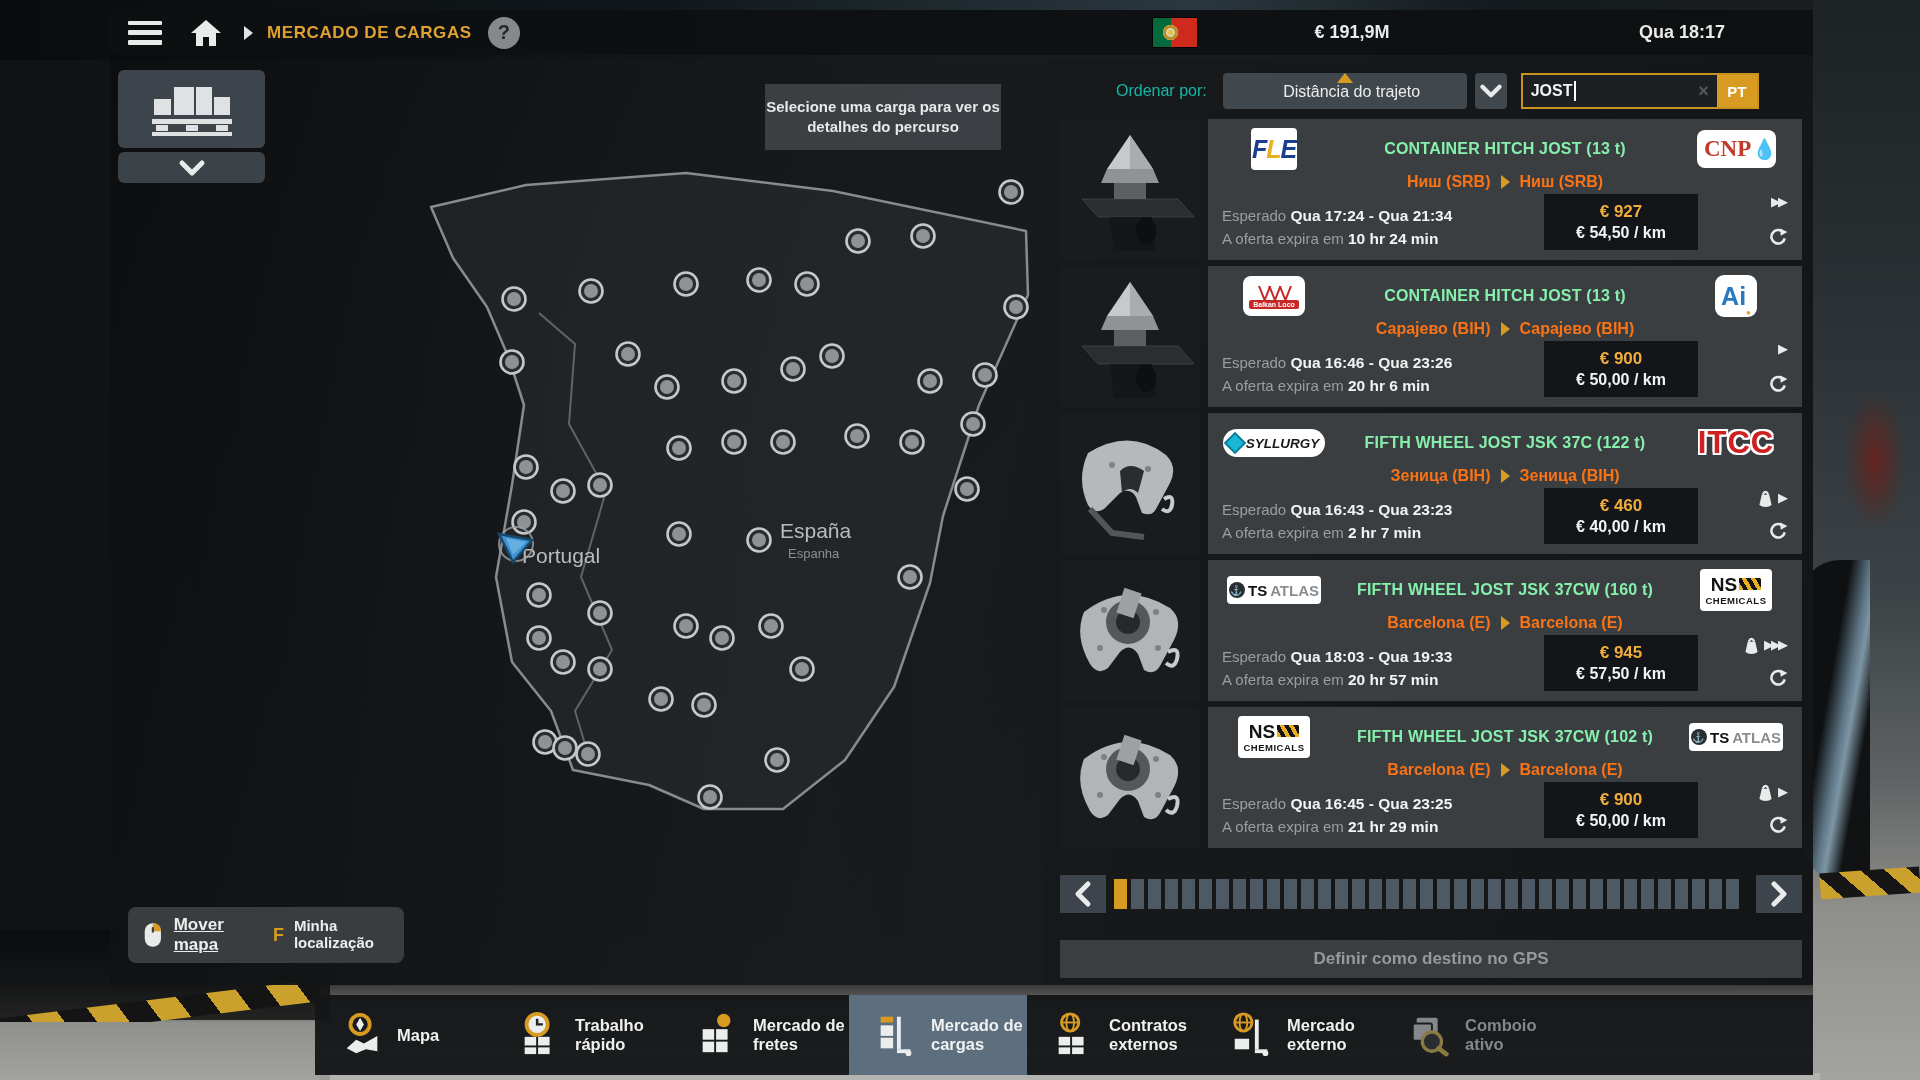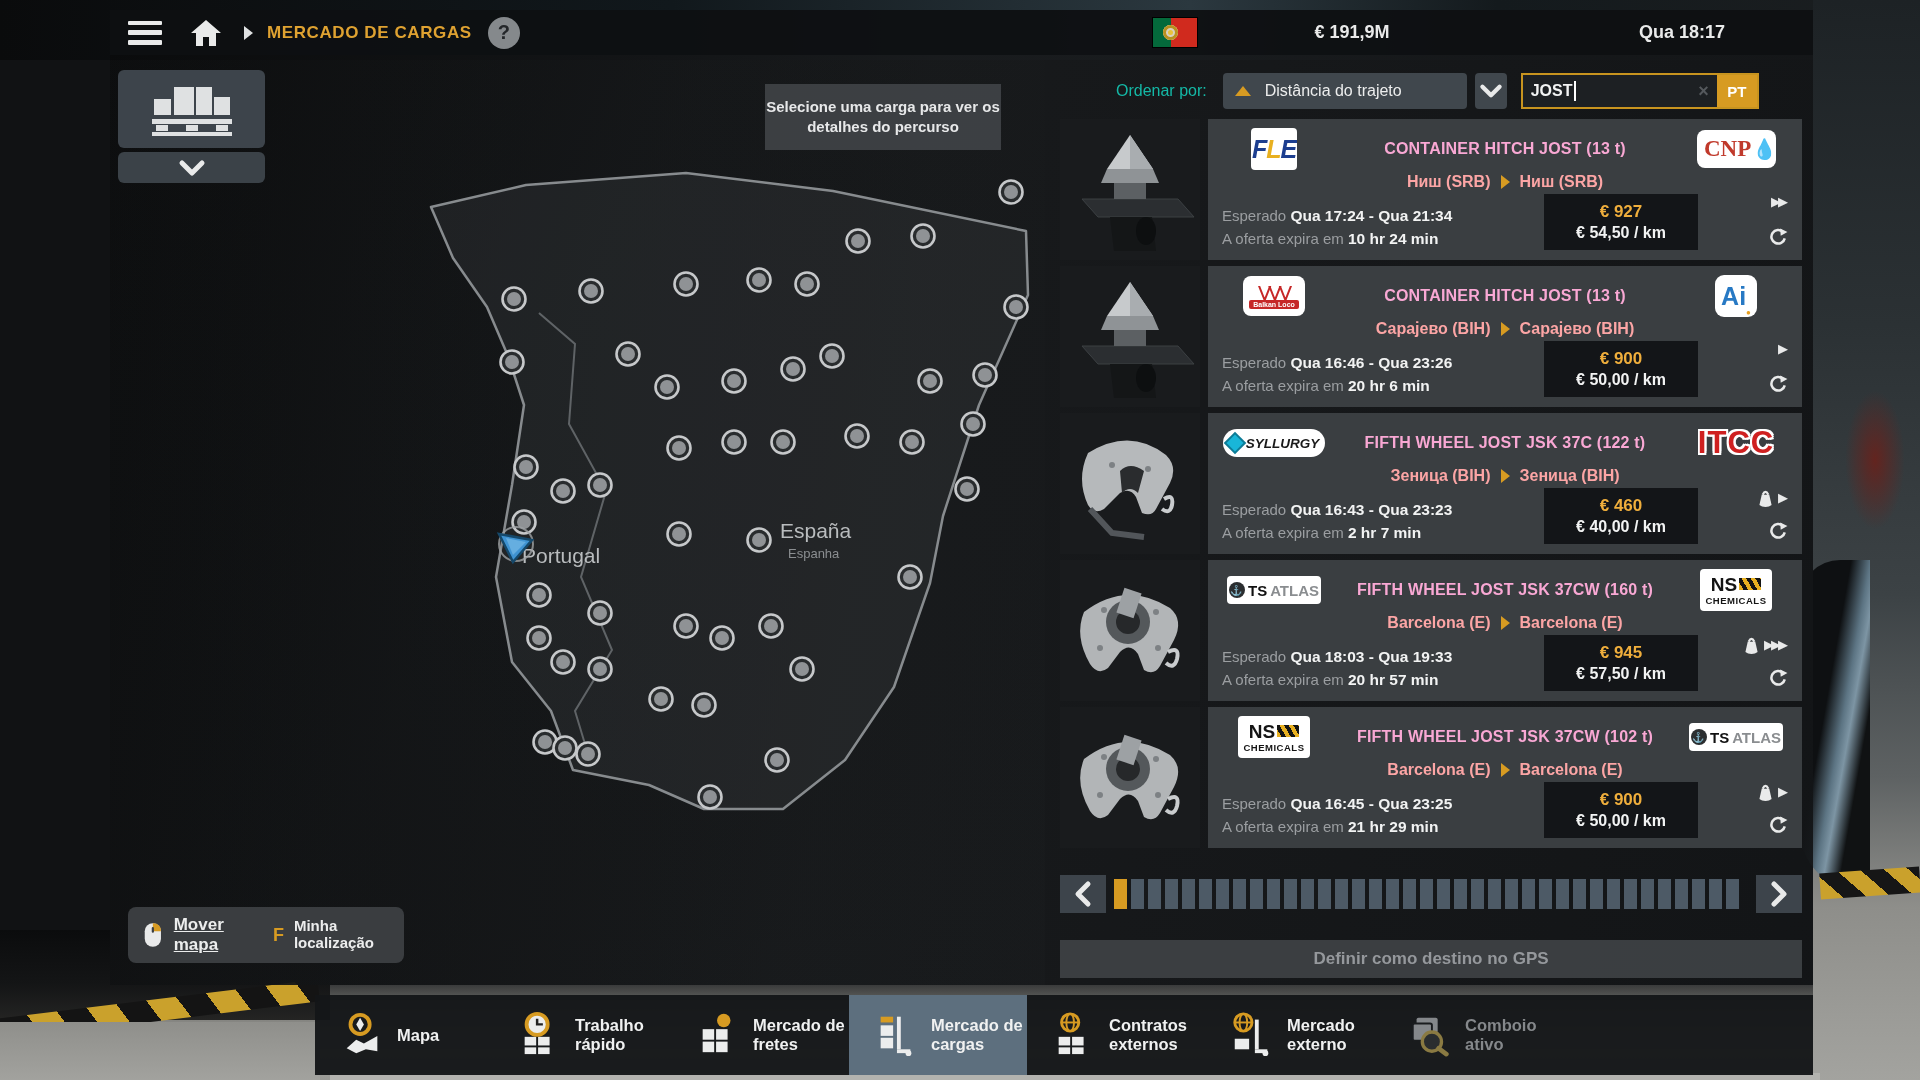--- a/index.html
+++ b/index.html
@@ -45,40 +45,40 @@
   .map-btn2{position:absolute;left:8px;top:92px;width:147px;height:31px;background:#3b4248;border-radius:6px;display:flex;align-items:center;justify-content:center;}
   .map-hint{position:absolute;left:18px;top:847px;width:276px;height:56px;background:rgba(62,65,68,.92);border-radius:8px;display:flex;align-items:center;padding:0 16px;box-sizing:border-box;}
   .map-hint .mh-label{color:#eceded;font-size:17px;font-weight:bold;margin-left:12px;text-decoration:underline;}
   .map-hint .mh-key{color:#d79b22;font-size:18px;font-weight:bold;margin-left:26px;}
   .map-hint .mh-loc{color:#eceded;font-size:15px;font-weight:bold;margin-left:10px;line-height:1.12;}
   #tooltip{position:absolute;left:765px;top:84px;width:236px;height:66px;background:rgba(64,67,70,.93);color:#e7e8e9;font-size:15px;font-weight:bold;display:flex;flex-direction:column;align-items:center;justify-content:center;line-height:1.35;z-index:5;}
 
   
   #sortbar{position:absolute;left:1060px;top:73px;width:742px;height:36px;display:flex;align-items:center;}
   .sort-label{color:#14b8a6;font-size:16px;margin-left:56px;}
-  .sort-dd{margin-left:16px;width:244px;height:36px;background:#40474d;border-radius:4px;display:flex;align-items:center;padding:0 12px;box-sizing:border-box;}
+  .sort-dd{margin-left:16px;width:244px;height:36px;background:#40474d;border-radius:4px;display:flex;align-items:center;padding:0 12px;box-sizing:border-box;flex-direction:column;}
   .tri-up{width:0;height:0;border-left:8px solid transparent;border-right:8px solid transparent;border-bottom:10px solid #d79b22;}
   .sort-dd .dd-val{color:#eceded;font-size:16px;margin-left:14px;}
   .dd-collapse{margin-left:8px;width:32px;height:36px;background:#40474d;border-radius:4px;display:flex;align-items:center;justify-content:center;}
   .searchwrap{margin-left:14px;height:36px;display:flex;box-sizing:border-box;border:2px solid #c8941f;background:#1d2023;}
   .searchbox{width:194px;height:100%;display:flex;align-items:center;padding:0 8px;box-sizing:border-box;}
   .searchbox .sval{color:#f2f3f3;font-size:16px;font-weight:bold;}
   .caret{display:inline-block;width:2px;height:20px;background:#fff;margin-left:1px;}
   .sclear{margin-left:auto;color:#55595d;font-size:18px;font-weight:bold;}
   .langbtn{width:40px;height:100%;background:#d79b22;color:#fff;font-weight:bold;font-size:15px;display:flex;align-items:center;justify-content:center;}
 
   
   #cards{position:absolute;left:1060px;top:119px;width:742px;}
   .card{display:flex;gap:8px;margin-bottom:6px;height:141px;}
   .thumb{width:140px;height:141px;background:#191b1d;flex:none;}
   .card-body{flex:1;background:#3a3e41;padding:9px 14px 10px 14px;box-sizing:border-box;display:flex;flex-direction:column;}
   .crow1{display:flex;align-items:center;height:46px;}
   .logo-wrap{width:104px;display:flex;justify-content:center;align-items:center;flex:none;}
-  .ctitle{flex:1;text-align:center;color:#f9a8d4;font-weight:bold;font-size:16px;letter-spacing:.2px;}
-  .crow2{height:26px;display:flex;align-items:center;justify-content:center;gap:10px;color:#fca5a5;font-size:16px;font-weight:bold;}
+  .ctitle{flex:1;text-align:center;color:#86efac;font-weight:bold;font-size:16px;letter-spacing:.2px;}
+  .crow2{height:26px;display:flex;align-items:center;justify-content:center;gap:10px;color:#f97316;font-size:16px;font-weight:bold;}
   .r-arrow{width:0;height:0;border-left:9px solid #d79b22;border-top:7px solid transparent;border-bottom:7px solid transparent;}
   .crow3{margin-top:auto;display:flex;align-items:flex-end;}
   .times{flex:1;font-size:15px;color:#9b9ea1;line-height:1.45;}
   .times b{color:#f2f3f3;font-size:15.5px;}
   .pricebox{width:154px;height:56px;background:#131518;display:flex;flex-direction:column;align-items:center;justify-content:center;gap:2px;flex:none;}
   .p-total{color:#efae3c;font-size:17px;font-weight:bold;}
   .p-km{color:#f2f3f3;font-size:16px;font-weight:bold;}
   .icons-col{width:56px;height:56px;margin-left:34px;display:flex;flex-direction:column;justify-content:space-between;align-items:flex-end;flex:none;}
   .icons-top{display:flex;align-items:center;gap:5px;}
   .chev{color:#e9eaea;font-size:13px;letter-spacing:-3px;padding-right:3px;}

